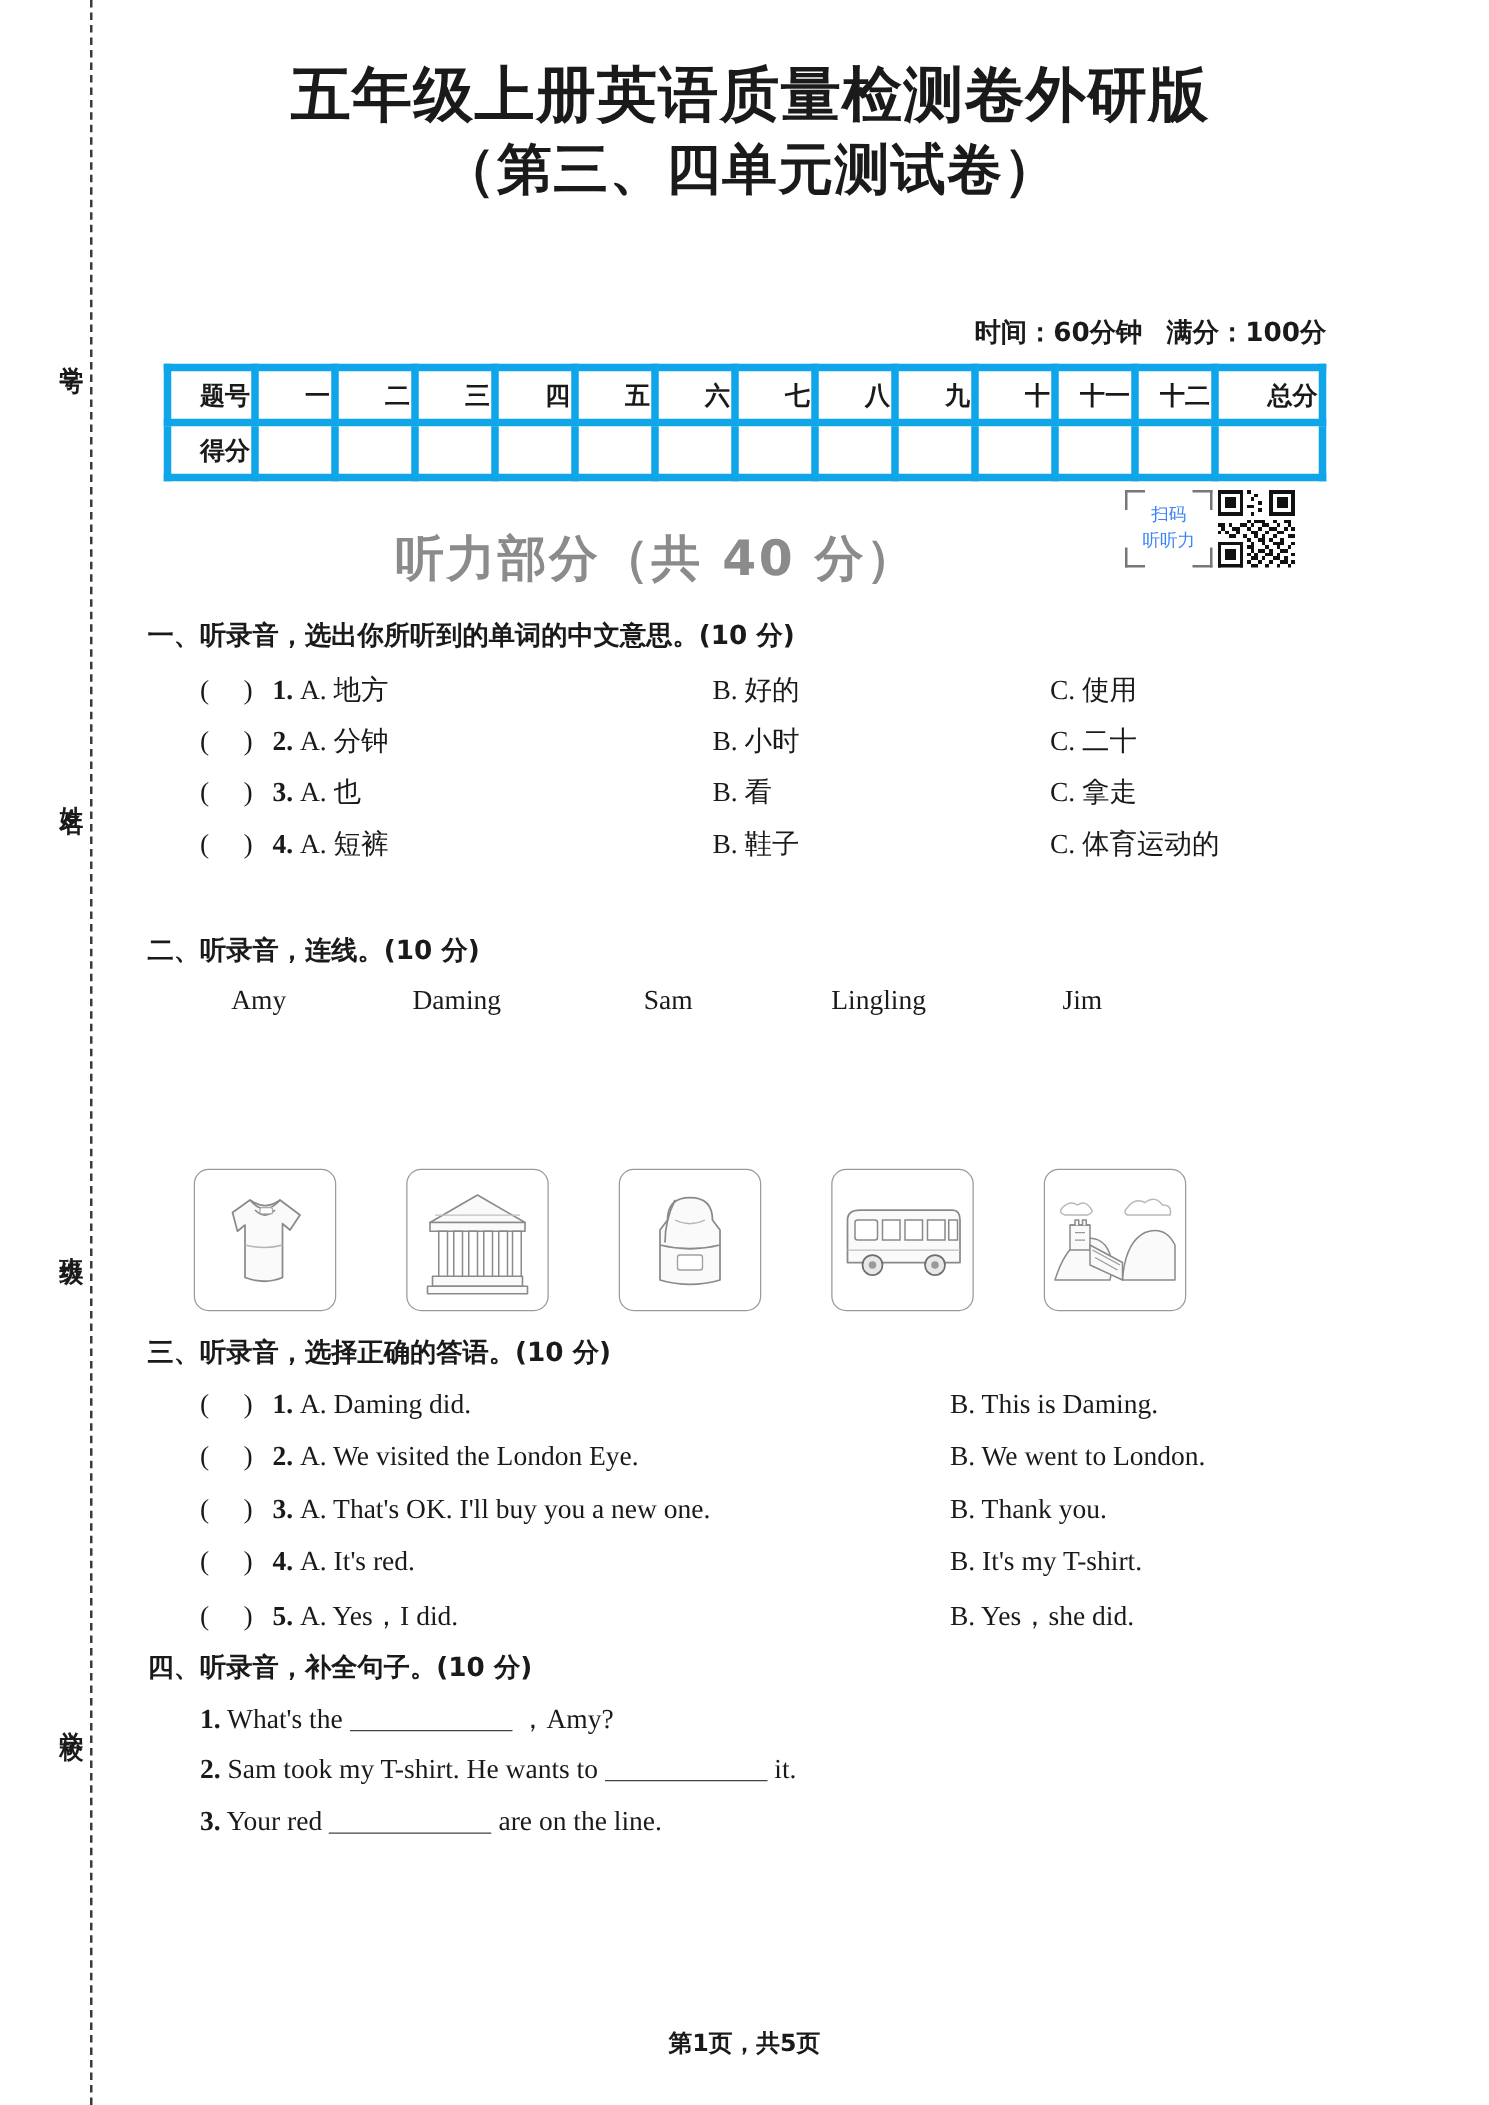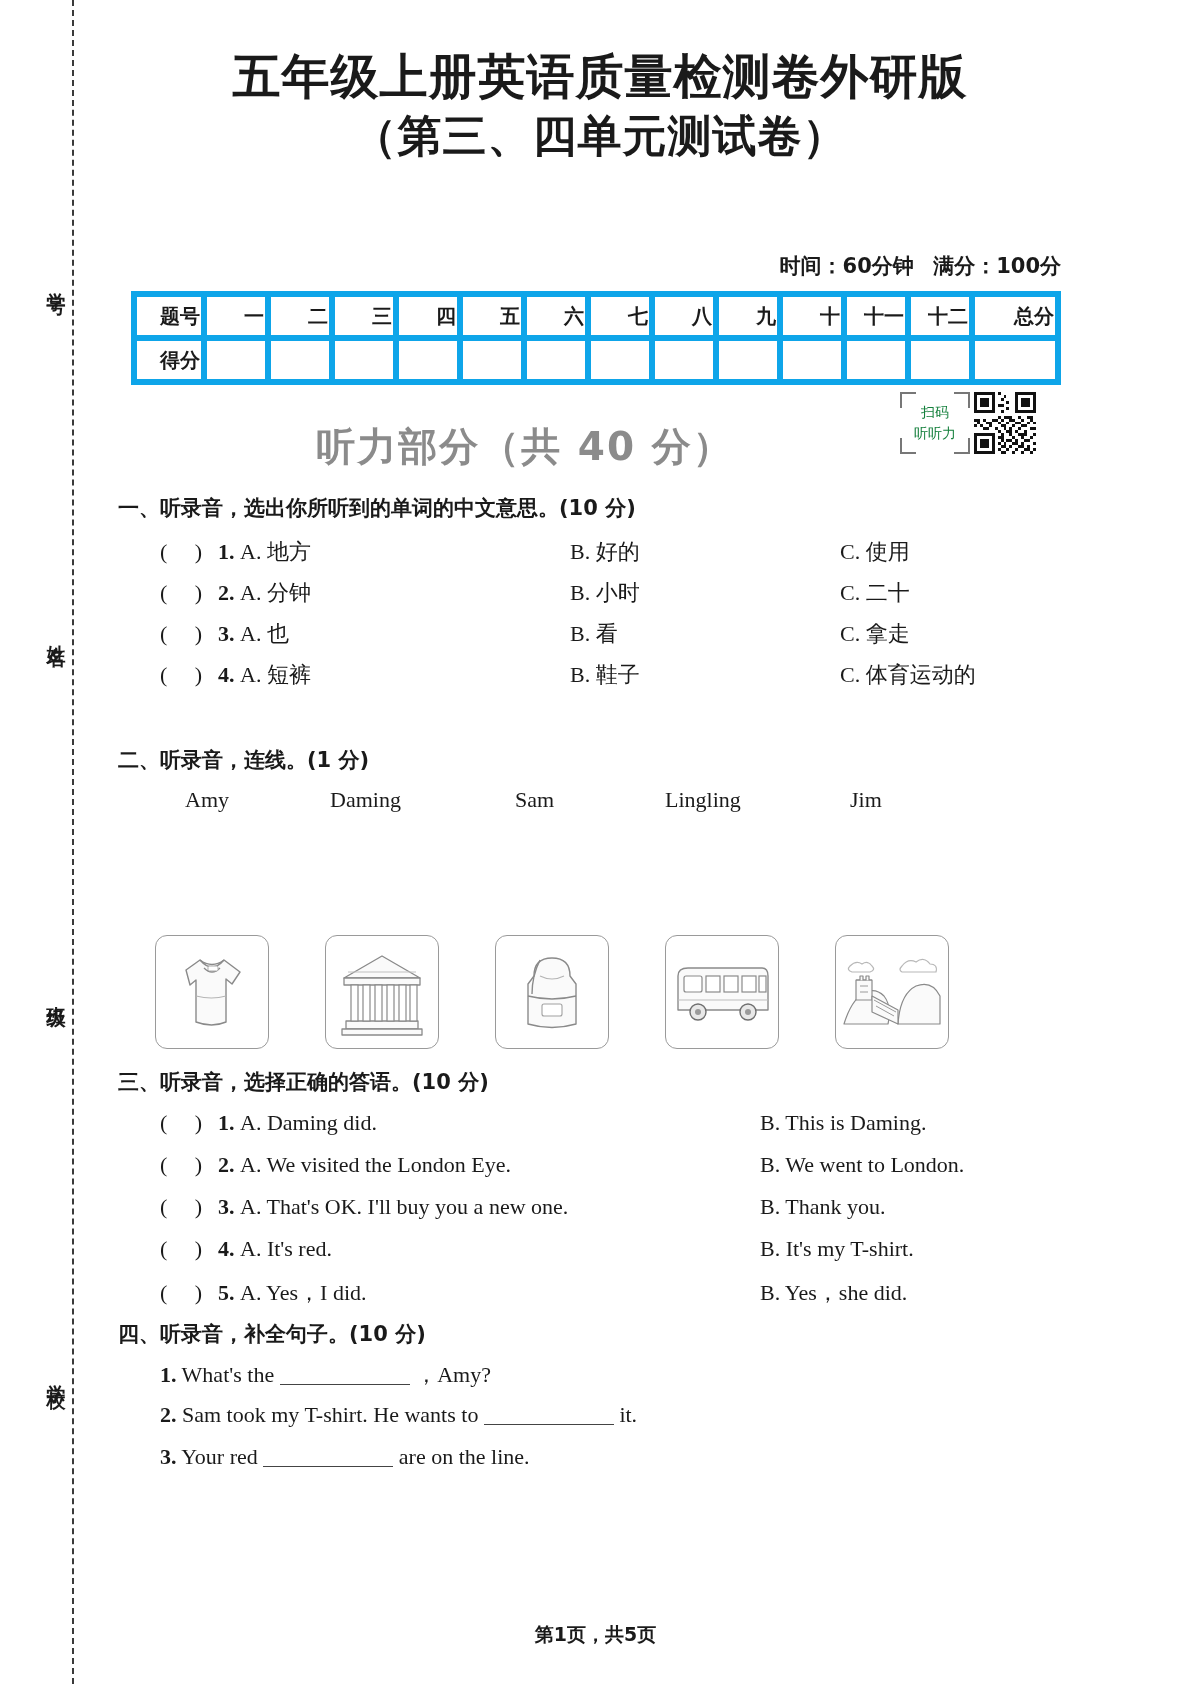--- a/index.html
+++ b/index.html
@@ -59,21 +59,21 @@
   
   .part-header{
     position:absolute; left:110px; top:420px; width:830px; text-align:center;
     font-family:"DejaVu Sans", sans-serif;
     font-size:39px; font-weight:700; color:#8b8b8b; letter-spacing:2px;
   }
   
   .qr-wrap{position:absolute; left:900px; top:392px; display:flex; align-items:center;}
   .qr-label{
     position:relative; width:70px; height:62px;
-    font-family:"DejaVu Sans", sans-serif; font-size:14px; color:#15803d;
+    font-family:"DejaVu Sans", sans-serif; font-size:14px; color:#3b82f6;
     display:flex; flex-direction:column; align-items:center; justify-content:center; line-height:1.5;
   }
   .qr-label::before,.qr-label::after{
     content:""; position:absolute; width:14px; height:14px;
   }
   .qr-label::before{left:0;top:0;border-left:2px solid #777;border-top:2px solid #777;}
   .qr-label::after{right:0;bottom:0;border-right:2px solid #777;border-bottom:2px solid #777;}
   .qr-corner-tr,.qr-corner-bl{position:absolute;width:14px;height:14px;}
   .qr-corner-tr{right:0;top:0;border-right:2px solid #777;border-top:2px solid #777;}
   .qr-corner-bl{left:0;bottom:0;border-left:2px solid #777;border-bottom:2px solid #777;}
@@ -294,21 +294,21 @@
   </div>
   <div class="q-row s1" style="top:619px;">
     <span class="paren">(&nbsp;&nbsp;&nbsp;&nbsp;&nbsp;)</span><span class="qnum">3.</span>
     <span class="oA">A. 也</span><span class="oB">B. 看</span><span class="opt">C. 拿走</span>
   </div>
   <div class="q-row s1" style="top:660px;">
     <span class="paren">(&nbsp;&nbsp;&nbsp;&nbsp;&nbsp;)</span><span class="qnum">4.</span>
     <span class="oA">A. 短裤</span><span class="oB">B. 鞋子</span><span class="opt">C. 体育运动的</span>
   </div>
 
-  <div class="sec-title" style="top:746px;">二、听录音，连线。(1 分)</div>
+  <div class="sec-title" style="top:746px;">二、听录音，连线。(10 分)</div>
   <div class="names">
     <span style="left:35px;">Amy</span>
     <span style="left:180px;">Daming</span>
     <span style="left:365px;">Sam</span>
     <span style="left:515px;">Lingling</span>
     <span style="left:700px;">Jim</span>
   </div>
 
   <div class="pics">
 

